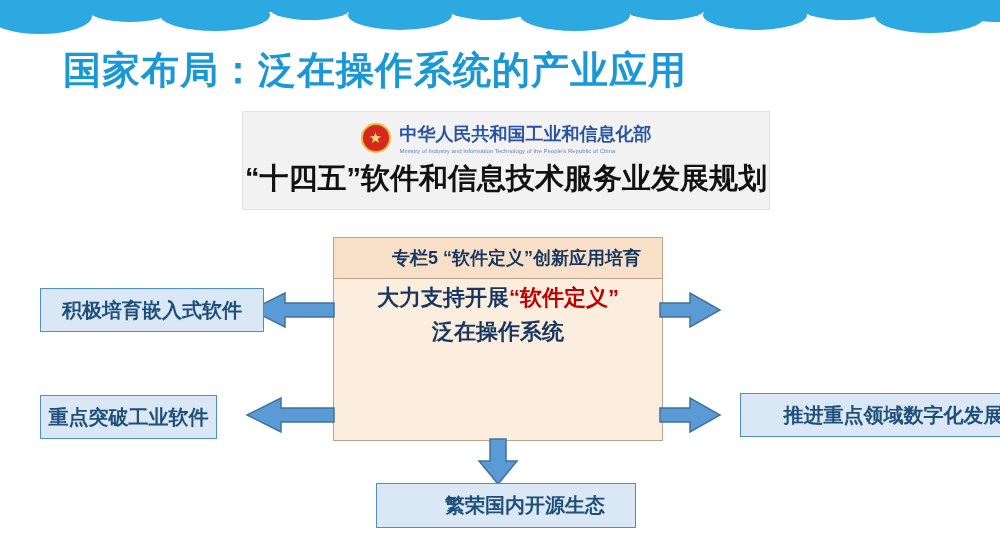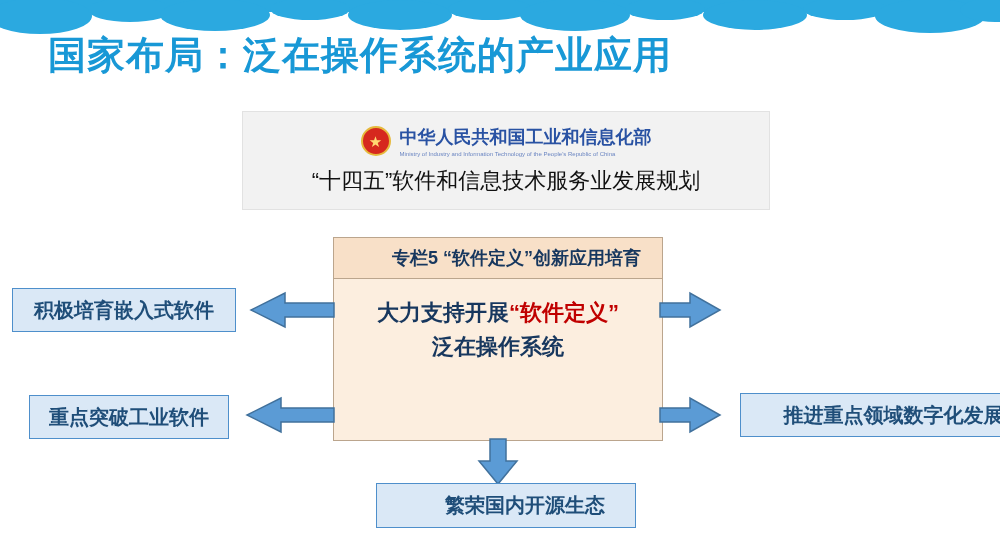--- a/index.html
+++ b/index.html
@@ -16,67 +16,67 @@
     --navy-text:#17375E;
     --highlight-red:#C00000;
   }
   html,body{margin:0;padding:0;background:#fff;}
   body{font-family:"Liberation Sans","DejaVu Sans",sans-serif;}
   .slide{
     position:relative;width:1000px;height:552px;background:#fff;overflow:hidden;
   }
   .cloud-border{position:absolute;top:0;left:0;}
   .title{
-    position:absolute;left:48px;top:30px;margin:0;
+    position:absolute;left:48px;top:30px;margin:15px;
     font-size:38px;font-weight:bold;color:var(--title-blue);
     letter-spacing:1px;white-space:nowrap;
   }
   .ministry-panel{
     position:absolute;left:242px;top:111px;width:528px;height:99px;
     background:#F2F2F2;border:1px solid #E2E2E2;box-sizing:border-box;
     display:flex;flex-direction:column;align-items:center;justify-content:space-evenly;
     padding:4px 0;
   }
   .ministry-header{display:flex;align-items:center;gap:9px;}
   .emblem{
     width:30px;height:30px;border-radius:50%;
     background:#D6281E;border:2px solid #E6B93C;box-sizing:border-box;
     display:flex;align-items:center;justify-content:center;
     color:#FFD873;font-size:15px;line-height:1;
   }
   .ministry-names{display:flex;flex-direction:column;justify-content:center;}
   .ministry-name{font-size:18px;font-weight:bold;color:#2952A3;white-space:nowrap;}
   .ministry-name-en{font-size:6px;color:#6B86C2;margin-top:2px;white-space:nowrap;}
-  .plan-title{font-size:22px;font-weight:400;color:#111;white-space:nowrap;}
+  .plan-title{font-size:29px;font-weight:700;color:#111;white-space:nowrap;}
 
   .center-box{
     position:absolute;left:333px;top:237px;width:330px;height:204px;
     box-sizing:border-box;background:var(--center-fill);
     border:1.5px solid var(--center-border);
   }
   .center-header{
     height:40px;display:flex;align-items:center;justify-content:center;
     background:var(--center-header-fill);
     border-bottom:1.5px solid var(--center-border);
     color:var(--navy-text);font-size:18px;font-weight:bold;white-space:nowrap;padding-left:37px;
   }
   .center-body{
-    padding-top:17px;text-align:center;
+    padding-top:2px;text-align:center;
     color:var(--navy-text);font-size:22px;font-weight:bold;line-height:1.55;
   }
   .red{color:var(--highlight-red);}
 
   .obox{
     position:absolute;box-sizing:border-box;
     background:var(--box-fill);border:1.5px solid var(--box-border);
     color:var(--box-text);font-size:20px;font-weight:bold;
     display:flex;align-items:center;justify-content:center;white-space:nowrap;
   }
-  .obox-lt{left:12px;top:288px;width:224px;height:44px;}
-  .obox-lb{left:29px;top:395px;width:200px;height:44px;}
+  .obox-lt{left:40px;top:288px;width:224px;height:44px;}
+  .obox-lb{left:40px;top:395px;width:177px;height:44px;}
   .obox-rt{left:720px;top:288px;width:254px;height:44px;}
   .obox-rb{left:740px;top:393px;width:307px;height:44px;}
   .obox-bottom{left:376px;top:483px;width:260px;height:45px;padding-left:38px;}
 
   .arrow{position:absolute;}
   .arrow polygon{fill:var(--arrow-fill);stroke:var(--arrow-border);stroke-width:1.5;}
   .arr-lt{left:249px;top:291px;}
   .arr-lb{left:245px;top:396px;}
   .arr-rt{left:659px;top:291px;}
   .arr-rb{left:659px;top:396px;}

